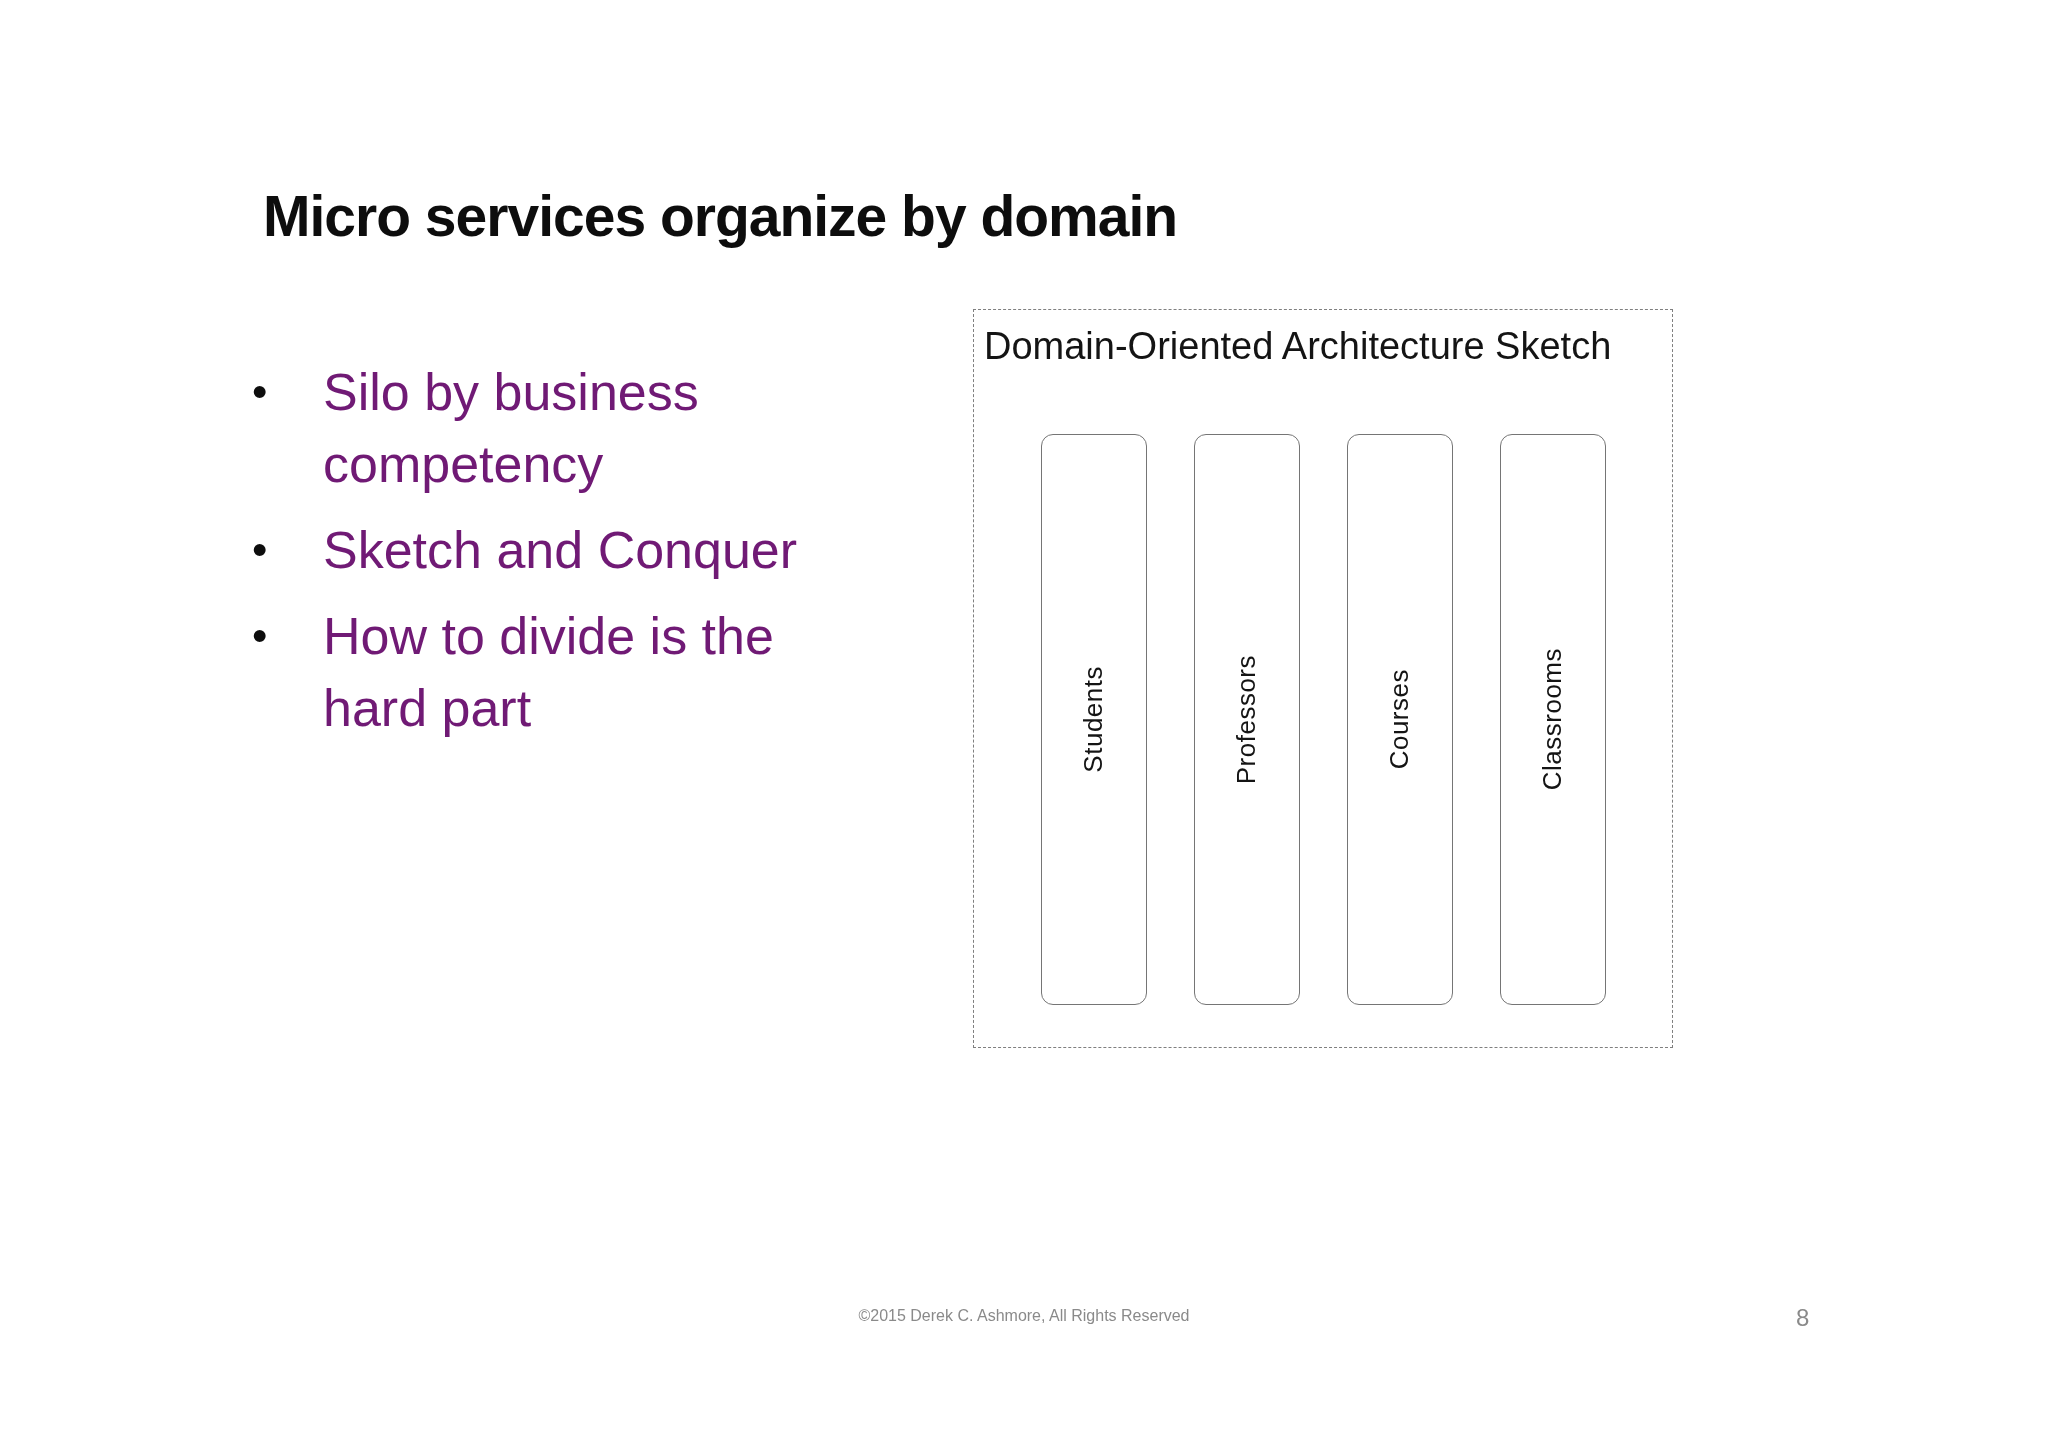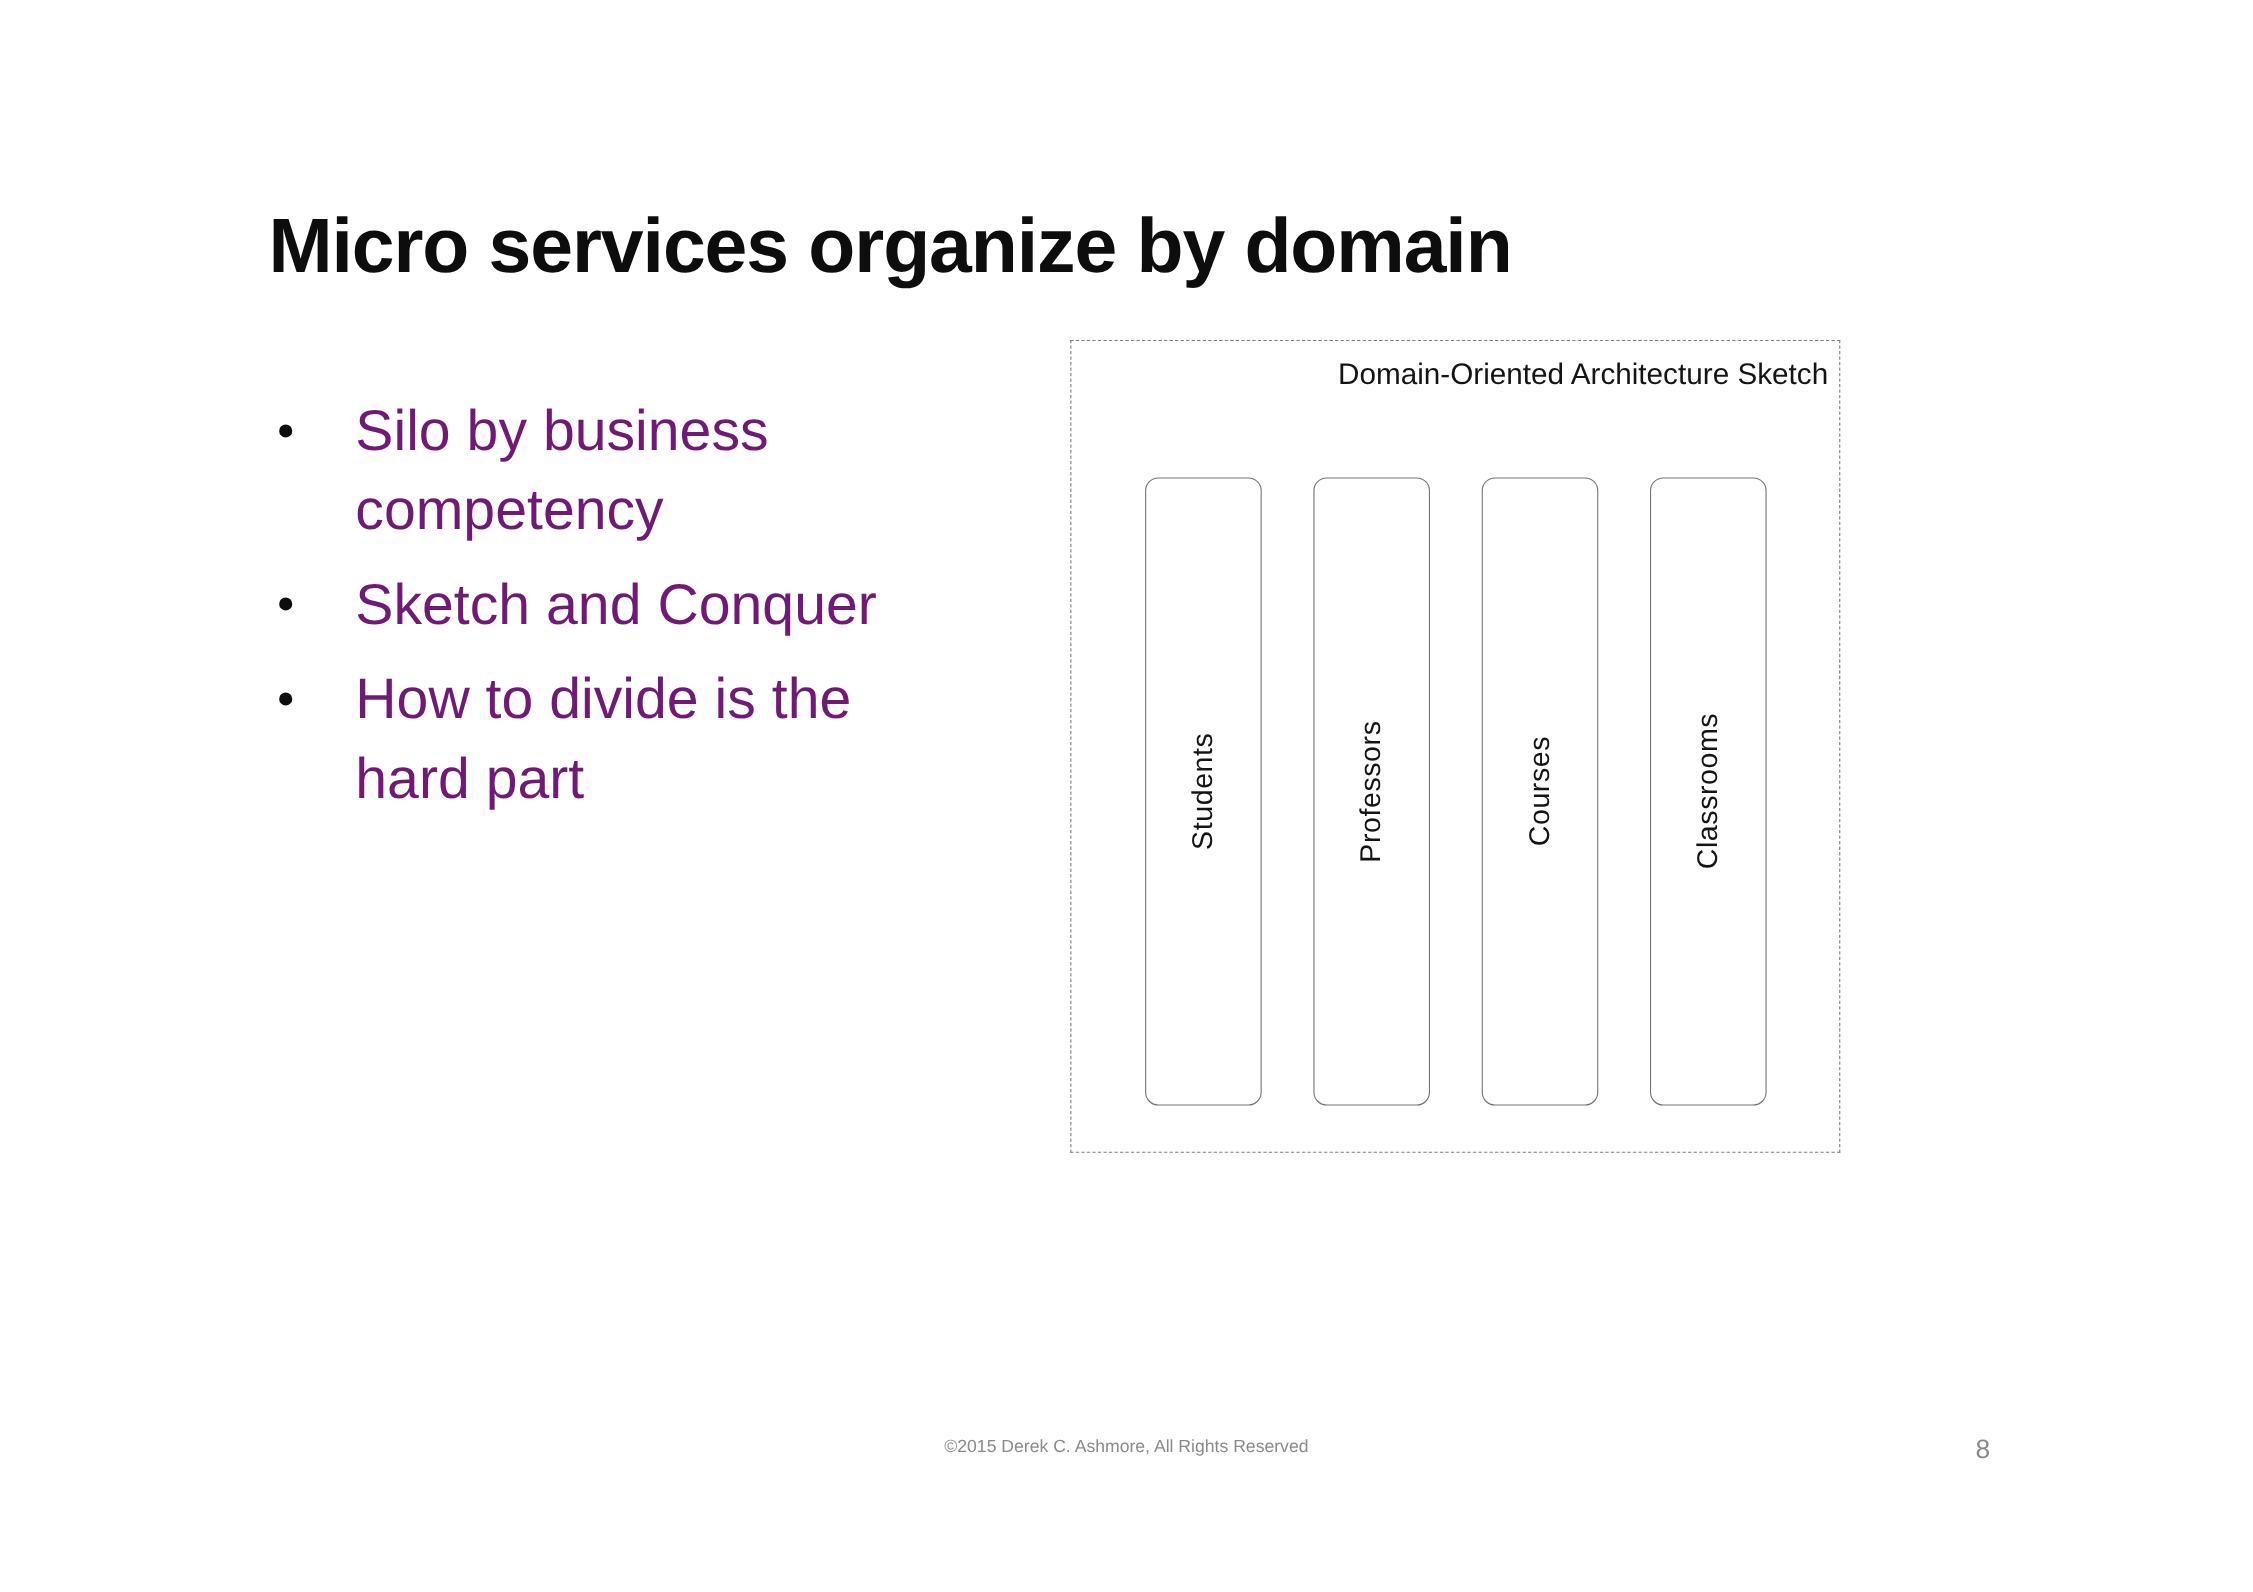--- a/index.html
+++ b/index.html
@@ -13,24 +13,24 @@
     height: 1447px;
     background: #ffffff;
     overflow: hidden;
     font-family: "Liberation Sans", sans-serif;
     color: #0d0d0d;
   }
 
   
   .slide-title {
     position: absolute;
-    left: 244px;
+    left: 263px;
     top: 188px;
     margin: 0;
-    font-size: 70px;
+    font-size: 57px;
     font-weight: bold;
     line-height: 1;
     letter-spacing: -1px;
     color: #0d0d0d;
     white-space: nowrap;
   }
 
   
   .bullets {
     position: absolute;
@@ -66,22 +66,22 @@
     left: 973px;
     top: 309px;
     width: 700px;
     height: 739px;
     box-sizing: border-box;
     border: 1px dashed #7f7f7f;
     background: #ffffff;
   }
   .panel-title {
     margin: 14px 10px 0 10px;
-    text-align: right;
-    font-size: 27px;
+    text-align: left;
+    font-size: 38px;
     line-height: 1.2;
     color: #141414;
     white-space: nowrap;
   }
   .bars {
     position: absolute;
     left: 0;
     right: 0;
     top: 124px;
     height: 571px;

